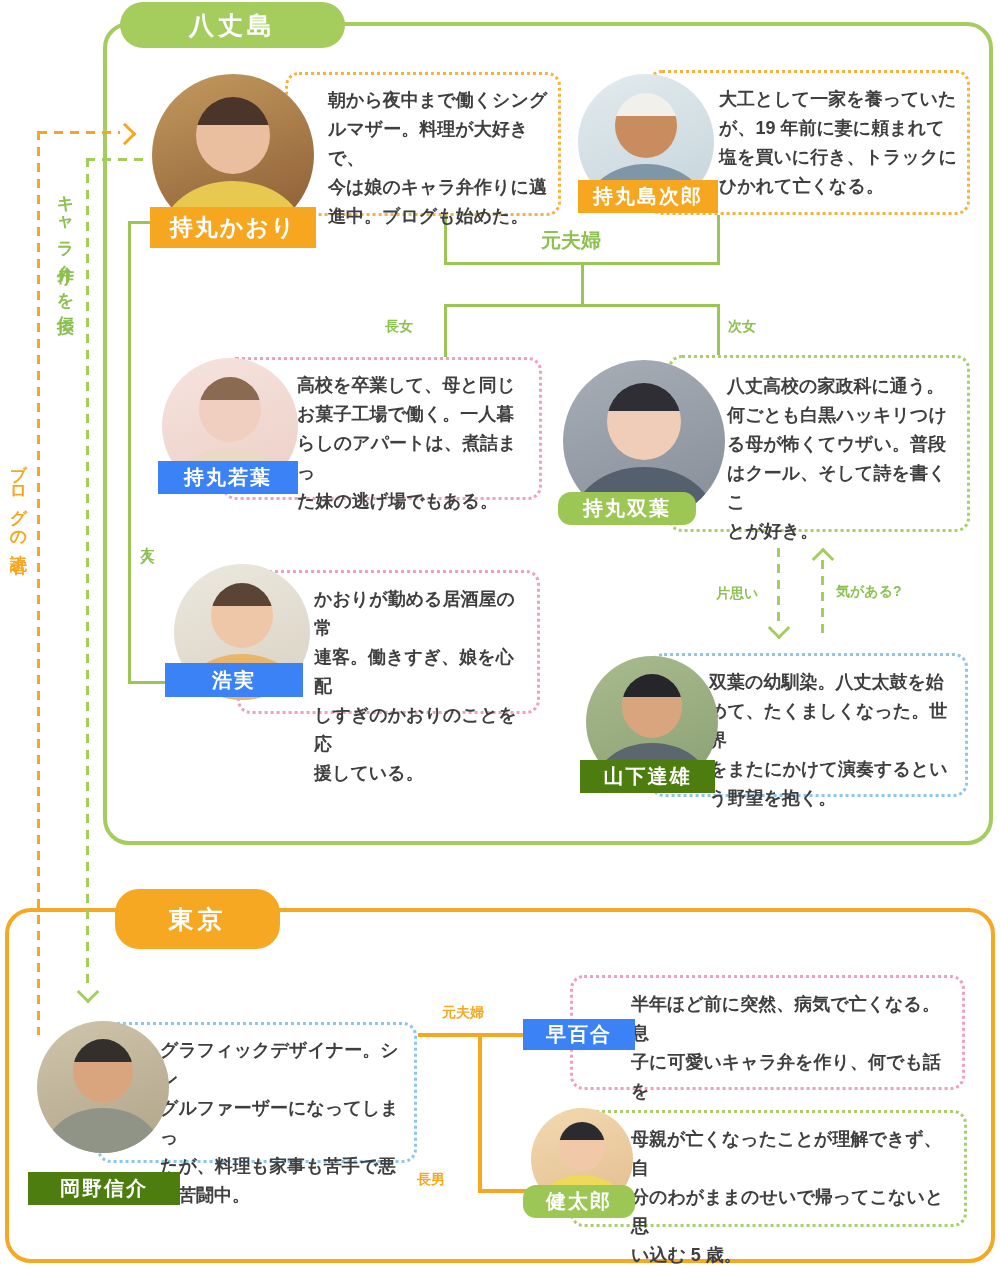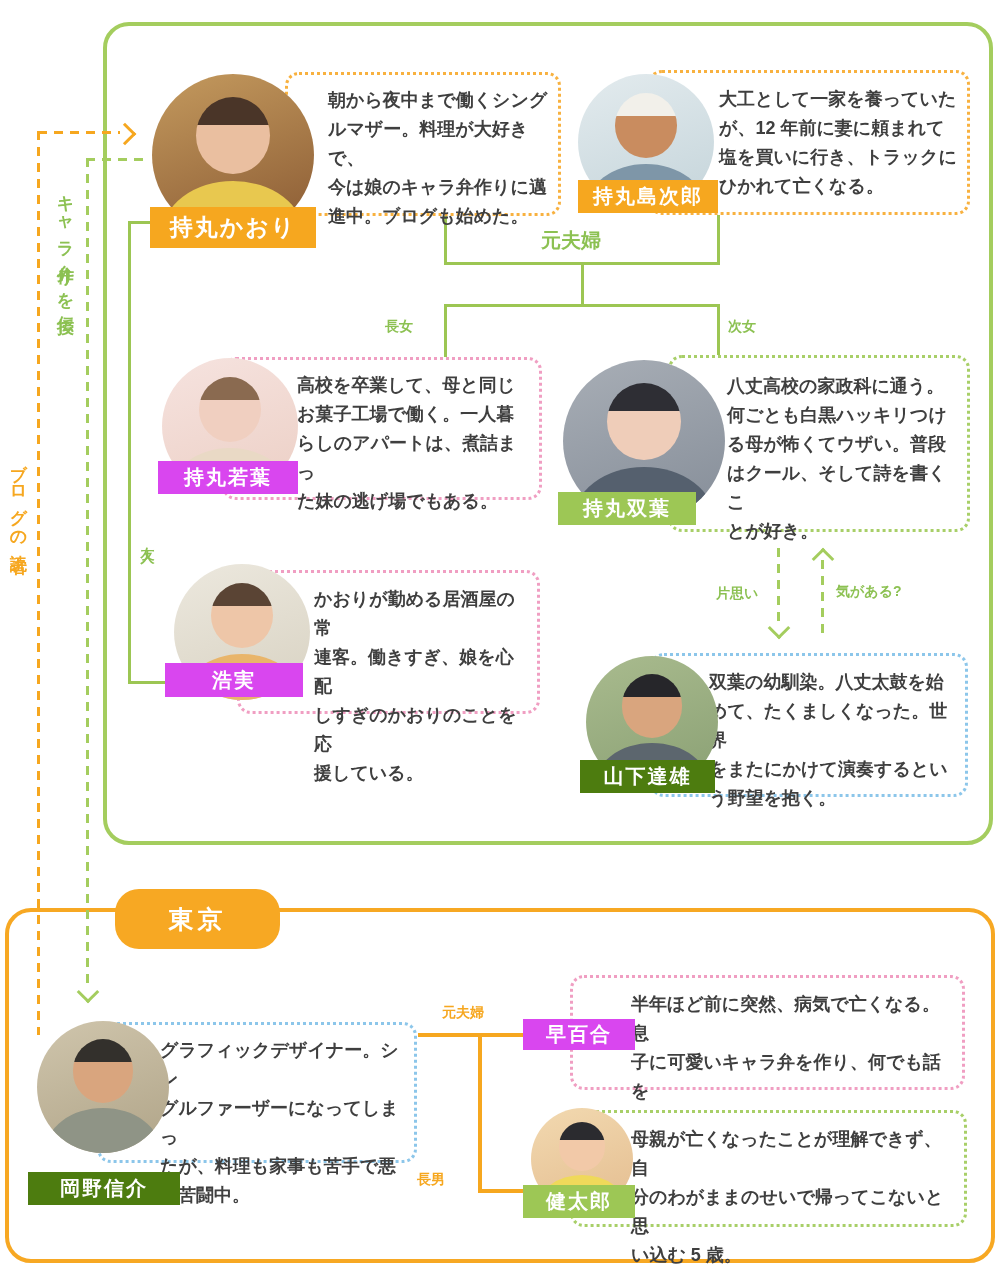--- a/index.html
+++ b/index.html
@@ -52,37 +52,38 @@
   .photo::before{content:"";position:absolute;width:46%;height:48%;left:27%;top:14%;
     border-radius:50%;background:linear-gradient(180deg,var(--hair) 0 36%,var(--skin) 36%);}
   .photo::after{content:"";position:absolute;width:88%;height:46%;left:6%;top:66%;
     background:var(--cloth);border-radius:55% 55% 0 0 / 80% 80% 0 0;}
   
   .tag{
     position:absolute;z-index:5;color:#fff;font-weight:bold;font-size:20px;letter-spacing:2px;
     display:flex;align-items:center;justify-content:center;
   }
   .tag.to{background:#f6a71f;}
-  .tag.tp{background:#d946ef;}
-  .tag.tg{background:#9dc755;}
+  .tag.tp{background:#3b82f6;}
+  .tag.tg{background:#9dc755;border-radius:13px;}
   .tag.tb{background:#4d7c0f;}
   
   .rel{position:absolute;z-index:4;font-weight:bold;font-size:14px;white-space:nowrap;}
   .rel.g{color:#8cc152;}
   .rel.o{color:#f6a71f;}
   .vtext{writing-mode:vertical-rl;text-orientation:upright;letter-spacing:3px;white-space:normal;}
 </style>
 </head>
 <body>
 
 <div id="stage">
 
   <div class="region-box green" style="left:103px;top:22px;width:882px;height:815px;"></div>
   <div class="region-box orange" style="left:5px;top:908px;width:982px;height:347px;"></div>
 
+  <div class="pill green" style="left:120px;top:2px;width:225px;height:46px;font-size:25px;">八丈島</div>
   <div class="pill orange" style="left:115px;top:889px;width:165px;height:60px;font-size:25px;">東京</div>
 
   <div class="ln gv" style="left:444px;top:215px;height:50px;"></div>
   <div class="ln gv" style="left:717px;top:213px;height:52px;"></div>
   <div class="ln gh" style="left:444px;top:262px;width:276px;"></div>
   <div class="ln gv" style="left:581px;top:262px;height:45px;"></div>
   <div class="ln gh" style="left:444px;top:304px;width:276px;"></div>
   <div class="ln gv" style="left:444px;top:304px;height:54px;"></div>
   <div class="ln gv" style="left:717px;top:304px;height:54px;"></div>
 
@@ -122,21 +123,21 @@
     <div class="desc bo" style="left:285px;top:72px;width:276px;height:144px;padding:11px 8px 0 40px;">朝から夜中まで働くシング
 ルマザー。料理が大好きで、
 今は娘のキャラ弁作りに邁
 進中。ブログも始めた。</div>
     <div class="photo" style="left:152px;top:74px;width:162px;height:162px;--bg1:#c49a5e;--bg2:#8a5a33;--skin:#eabfa0;--hair:#4a3528;--cloth:#e8c84f;"></div>
     <div class="tag to" style="left:150px;top:207px;width:166px;height:41px;font-size:23px;">持丸かおり</div>
   </div>
 
   <div>
     <div class="desc bo" style="left:648px;top:70px;width:322px;height:145px;padding:12px 6px 0 68px;">大工として一家を養っていた
-が、12 年前に妻に頼まれて
+が、19 年前に妻に頼まれて
 塩を買いに行き、トラックに
 ひかれて亡くなる。</div>
     <div class="photo" style="left:578px;top:74px;width:136px;height:136px;--bg1:#e3ebee;--bg2:#c4d4da;--skin:#c98c5f;--hair:#f2f0ea;--cloth:#7e96a8;"></div>
     <div class="tag to" style="left:578px;top:180px;width:140px;height:33px;">持丸島次郎</div>
   </div>
 
   <div>
     <div class="desc bp" style="left:222px;top:357px;width:320px;height:143px;padding:11px 6px 0 72px;">高校を卒業して、母と同じ
 お菓子工場で働く。一人暮
 らしのアパートは、煮詰まっ

